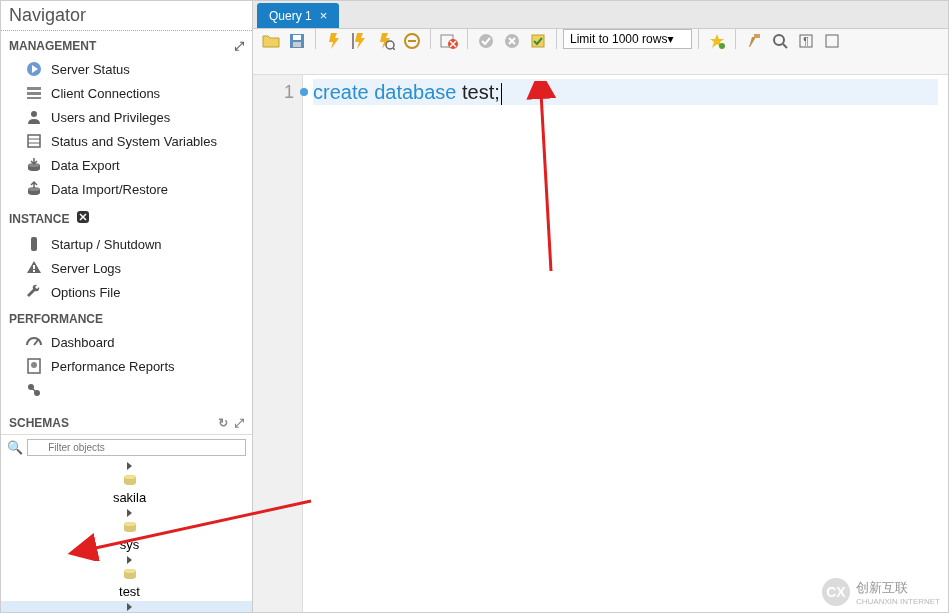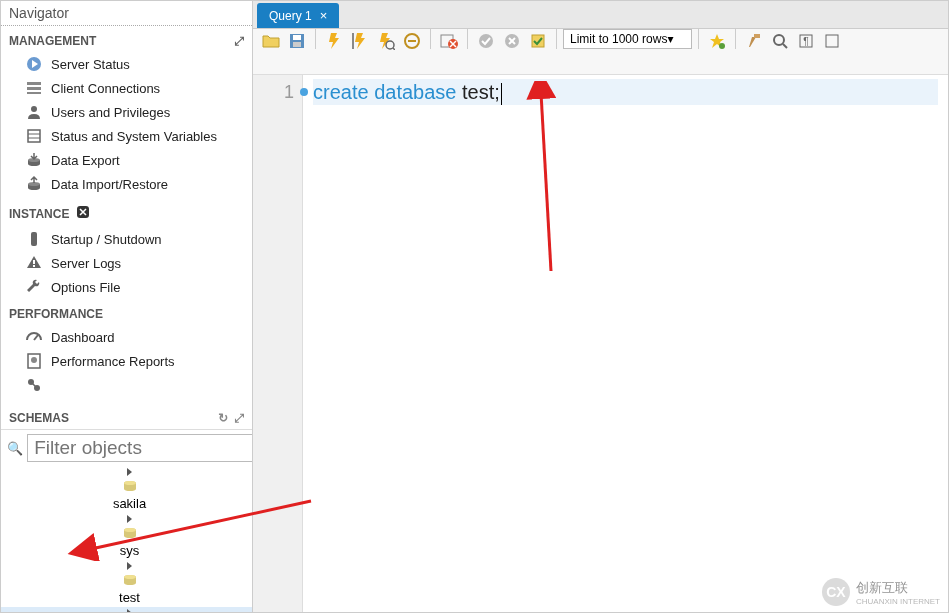--- a/index.html
+++ b/index.html
@@ -1,28 +1,28 @@
 <!DOCTYPE html>
 <html><head>
   <meta charset="utf-8">
   <style>
     * { box-sizing: border-box; margin: 0; padding: 0; font-family: "Segoe UI", Tahoma, sans-serif; }
     body { width: 949px; height: 613px; background: #fff; overflow: hidden; position: relative; border: 1px solid #ccc; }
     .container { display: flex; height: 100%; }
     .sidebar { width: 252px; background: #fff; border-right: 1px solid #ccc; display: flex; flex-direction: column; overflow: hidden; }
-    .sidebar-title { font-size: 14px; color: #555; padding: 4px 8px; border-bottom: 1px dotted #aaa; display: flex; align-items: center; justify-content: space-between; }
+    .sidebar-title { font-size: 18px; color: #555; padding: 4px 8px; border-bottom: 1px dotted #aaa; display: flex; align-items: center; justify-content: space-between; }
     .section-header { font-size: 12px; font-weight: bold; color: #555; padding: 8px 8px 4px; display: flex; align-items: center; gap: 6px; }
     .section-header .expand-icon { margin-left: auto; font-size: 12px; color: #666; }
     .nav-item { display: flex; align-items: center; gap: 8px; padding: 3px 8px 3px 24px; font-size: 13px; color: #222; cursor: pointer; }
     .nav-item .icon { width: 18px; height: 18px; display: flex; align-items: center; justify-content: center; flex-shrink: 0; }
     .schemas-section { margin-top: 10px; }
     .schemas-header { display: flex; align-items: flex-start; justify-content: space-between; padding: 4px 8px; font-size: 12px; font-weight: bold; color: #555; border-bottom: 1px solid #ddd; }
     .schemas-header-icons { display: flex; gap: 6px; color: #888; }
     .filter-row { display: flex; align-items: center; padding: 4px 6px; gap: 4px; }
-    .filter-row input { flex: 1; border: 1px solid #bbb; padding: 2px 6px; font-size: 19px; color: #701a75; }
+    .filter-row input { flex: 1; border: 1px solid #bbb; padding: 2px 20px; font-size: 10px; color: #701a75; }
     .schema-item { display: flex; align-items: center; gap: 4px; padding: 2px 6px 2px 12px; font-size: 13px; cursor: pointer; flex-direction: column; }
     .schema-item.selected { background: #dcebf9; }
     .tri { width: 0; height: 0; border-top: 4px solid transparent; border-bottom: 4px solid transparent; border-left: 5px solid #555; }
     .db-icon { width: 16px; height: 12px; display: inline-block; }
     .db-icon svg { width: 16px; height: 12px; }
     .main { flex: 1; display: flex; flex-direction: column; background: #737373; }
     .tab-bar { background: #e8e8e8; height: 28px; display: flex; align-items: flex-end; border-bottom: 1px solid #ccc; }
     .tab { background: #1a7fc4; color: #fff; padding: 5px 12px; font-size: 12px; display: flex; align-items: center; gap: 8px; border-top-left-radius: 3px; border-top-right-radius: 3px; margin-left: 4px; }
     .tab-close { cursor: pointer; font-size: 13px; }
     .toolbar { background: #f7f7f7; height: 46px; border-bottom: 1px solid #ddd; display: flex; align-items: flex-start; padding: 0 6px; gap: 2px; }

